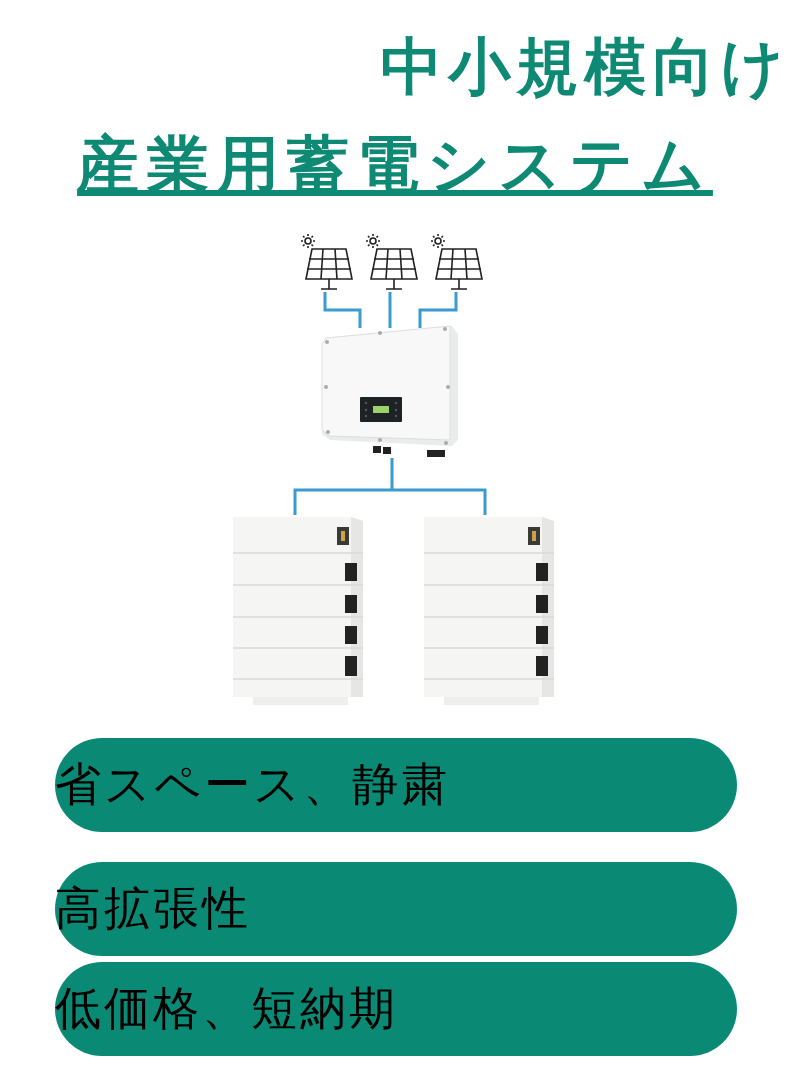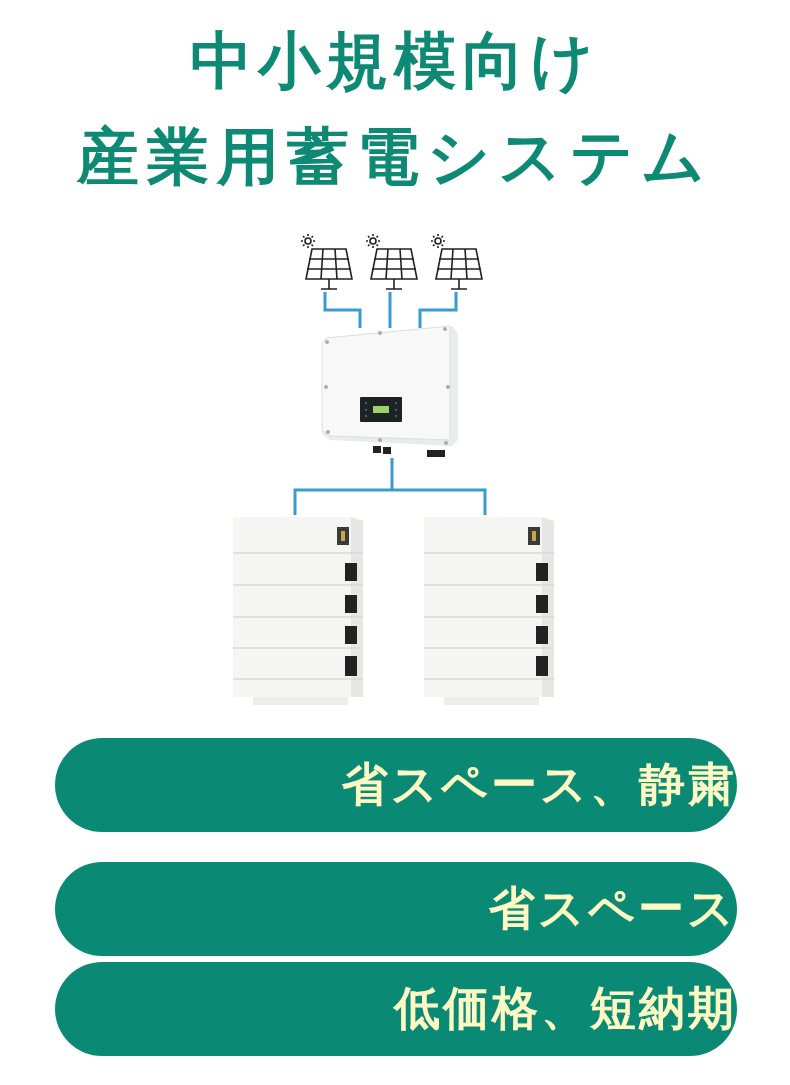--- a/index.html
+++ b/index.html
@@ -1,25 +1,25 @@
 <!DOCTYPE html>
 <html><head>
 <meta charset="utf-8">
 <style>
   html, body { margin:0; padding:0; background:#ffffff; }
   body { width:790px; height:1085px; position:relative; overflow:hidden;
          font-family:"DejaVu Sans", "Liberation Sans", sans-serif; }
   .title { position:absolute; left:0; width:790px; text-align:center;
            color:#0e8a74; font-weight:bold; font-size:62px; letter-spacing:6px; line-height:1; }
-  .title.l1 { top:30px; }
-  .title.l2 { top:126px; letter-spacing:8px; }
+  .title.l1 { top:36px;text-align:right; }
+  .title.l2 { top:134px; letter-spacing:8px;text-decoration:underline; }
   .diagram { position:absolute; left:0; top:220px; width:790px; height:500px; }
   .pill { position:absolute; left:55px; width:682px; height:94px; border-radius:47px;
-          background:#0a8a75; color:#fef9c3; display:flex; align-items:center; justify-content:flex-end;
-          font-size:46px; letter-spacing:3px;font-weight:bold; }
+          background:#0a8a75; color:#000000; display:flex; align-items:center; justify-content:flex-start;
+          font-size:46px; letter-spacing:3px; }
   .p1 { top:738px; } .p2 { top:862px; } .p3 { top:962px; }
 </style>
 </head>
 <body>
 
 <div class="title l1">中小規模向け</div>
 <div class="title l2">産業用蓄電システム</div>
 
 <svg class="diagram" viewBox="0 220 790 500" xmlns="http://www.w3.org/2000/svg">
 
@@ -120,17 +120,17 @@
     <rect x="112" y="111" width="12" height="18" fill="#222"></rect>
     <rect x="112" y="141" width="12" height="20" fill="#222"></rect>
     <path d="M0,182 h20 v8 h95 v-8 h15" fill="#eeefed"></path>
   </g>
 </svg>
 
 <div class="pill p1">
   <span>省スペース、静粛</span>
 </div>
 <div class="pill p2">
-  <span>省スペース</span>
+  <span>高拡張性</span>
 </div>
 <div class="pill p3">
   <span>低価格、短納期</span>
 </div>
 
 </body></html>

